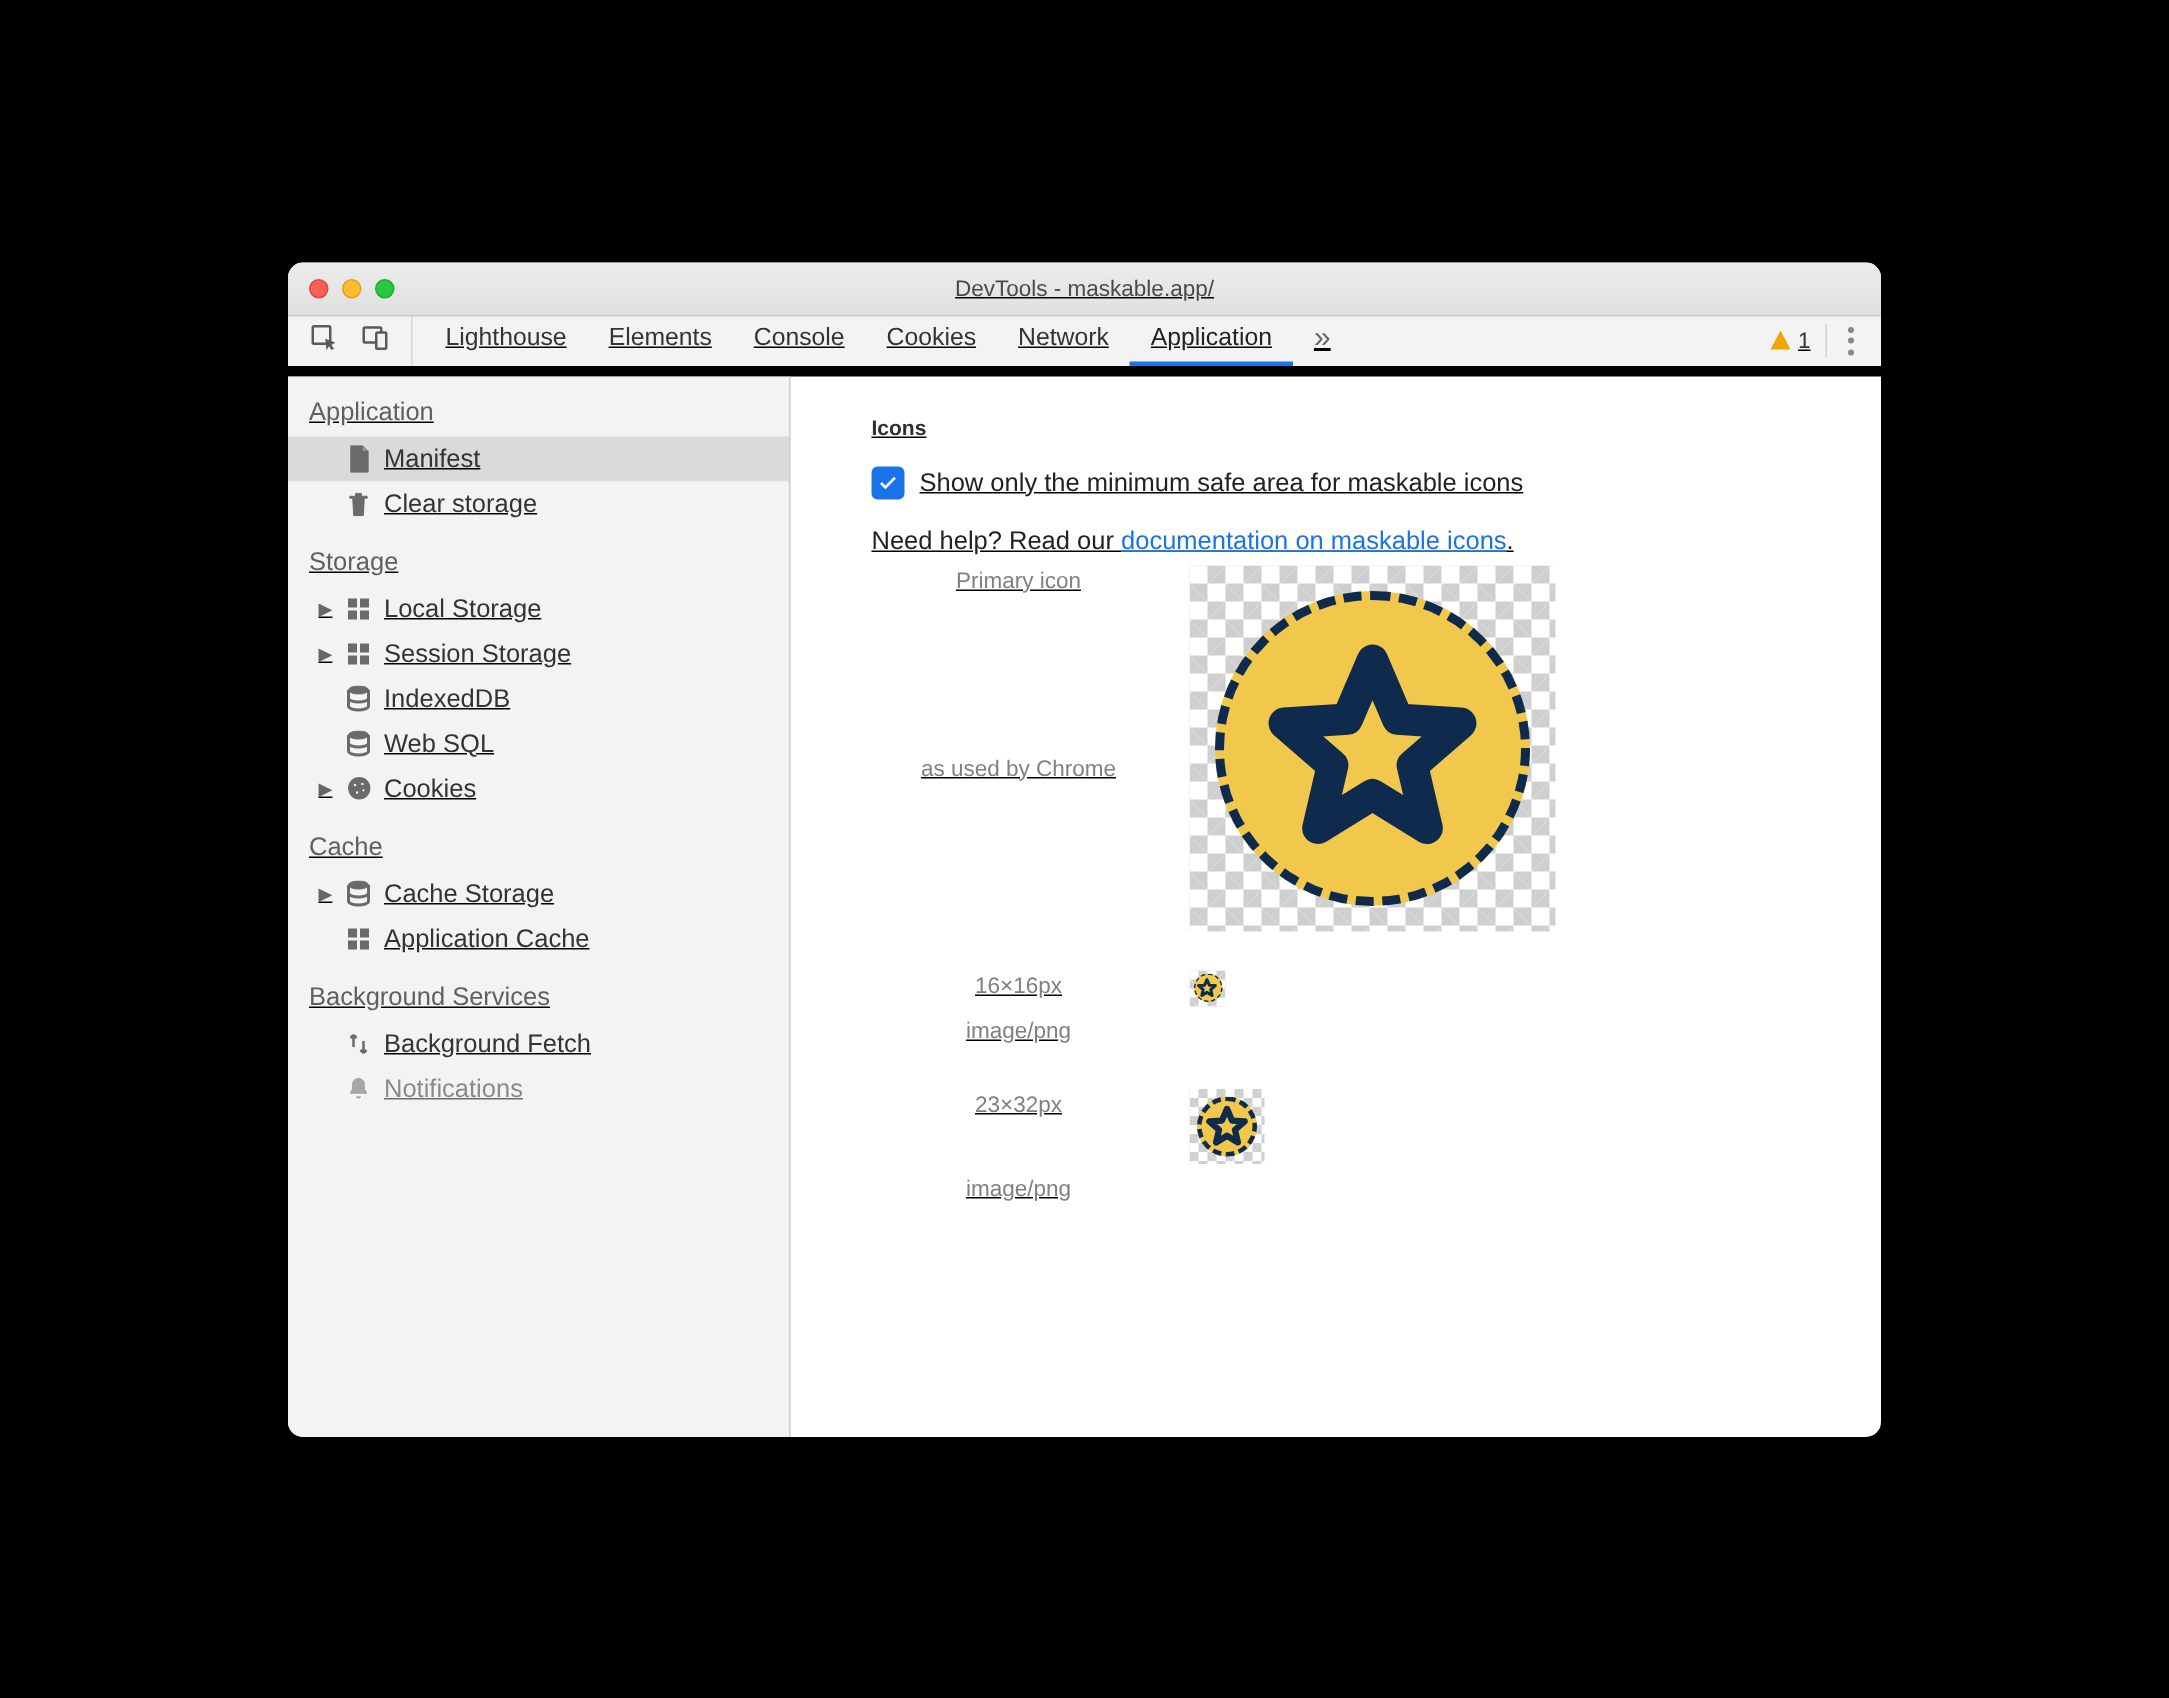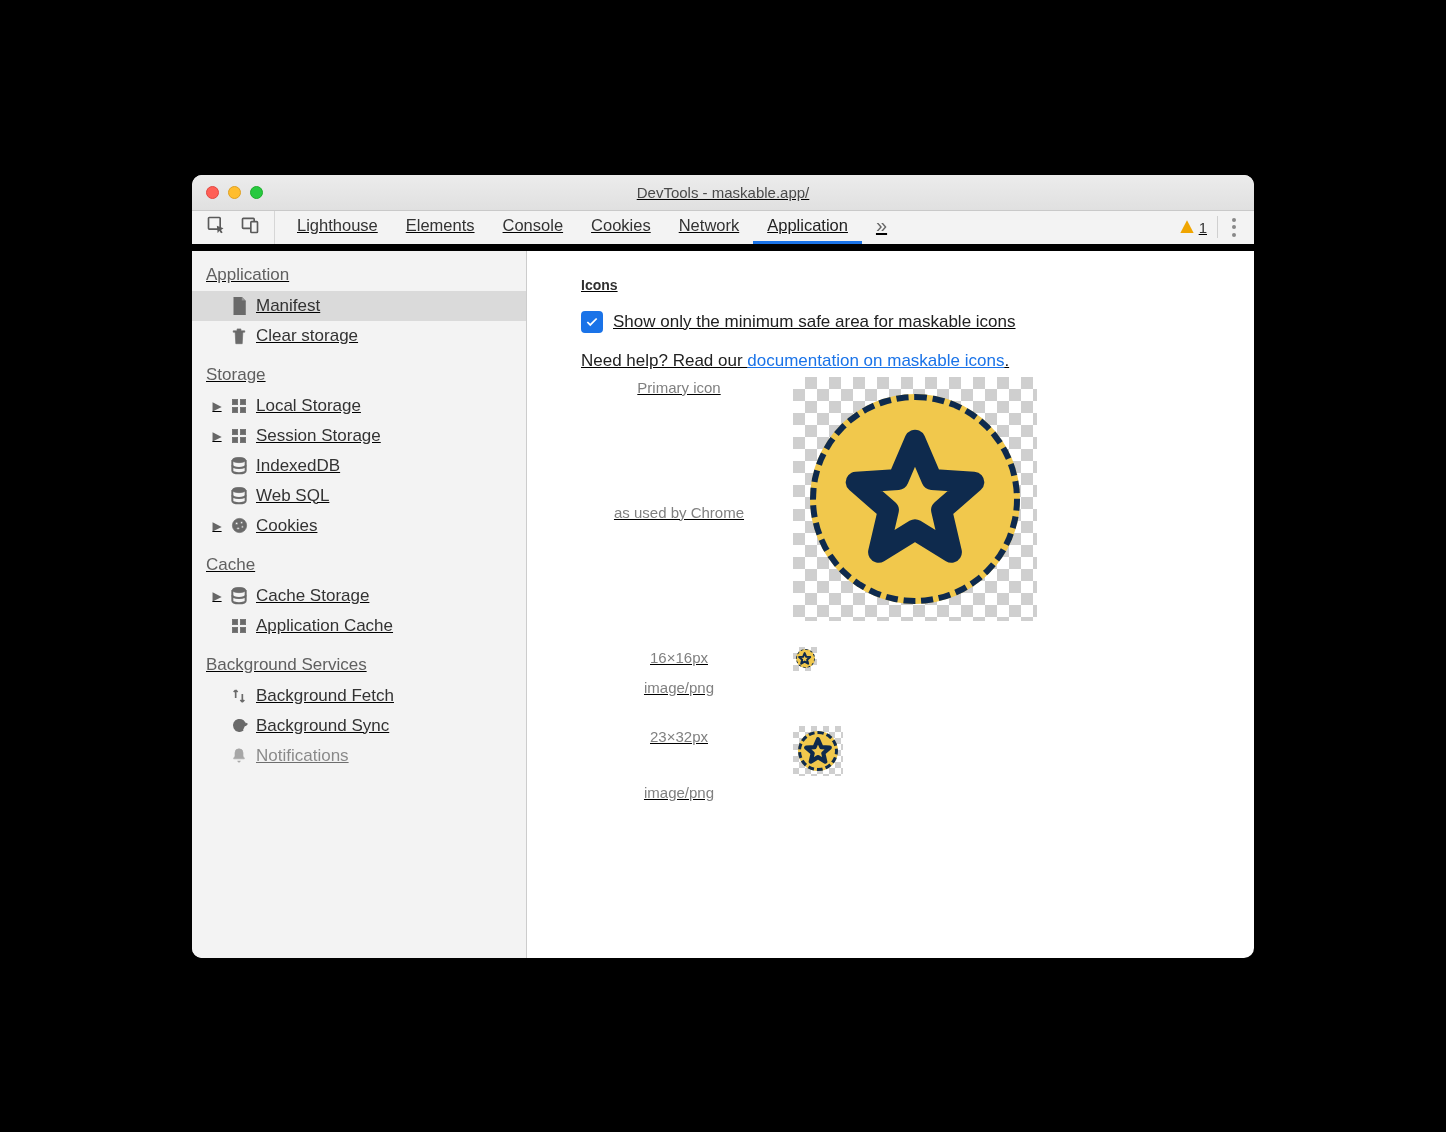--- a/index.html
+++ b/index.html
@@ -400,29 +400,20 @@
       <div class="section-title">Background Services</div>
       <div class="tree-item no-caret">
         <span class="caret">▶</span>
         <span class="ticon">
           <svg width="16" height="18" viewBox="0 0 24 24" fill="none" stroke="#6a6a6a" stroke-width="2.5">
               <path d="M7 3v12M7 3l-3 3M7 3l3 3M17 21V9M17 21l-3-3M17 21l3-3"></path>
             </svg>
         </span>
         <span class="label">Background Fetch</span>
       </div>
-      <div class="tree-item no-caret">
-        <span class="caret">▶</span>
-        <span class="ticon">
-          <svg width="17" height="17" viewBox="0 0 24 24" fill="none" stroke="#6a6a6a" stroke-width="2.5">
-              <path d="M20 12a8 8 0 10-3 6.2M20 12l3-3M20 12l-3-3"></path>
-            </svg>
-        </span>
-        <span class="label">Background Sync</span>
-      </div>
       <div class="tree-item no-caret" style="opacity:0.55">
         <span class="caret">▶</span>
         <span class="ticon">
           <svg width="16" height="17" viewBox="0 0 24 24">
               <path d="M12 2a6 6 0 00-6 6v5l-2 3v1h16v-1l-2-3V8a6 6 0 00-6-6zM10 20a2 2 0 004 0"></path>
             </svg>
         </span>
         <span class="label">Notifications</span>
       </div>
 

